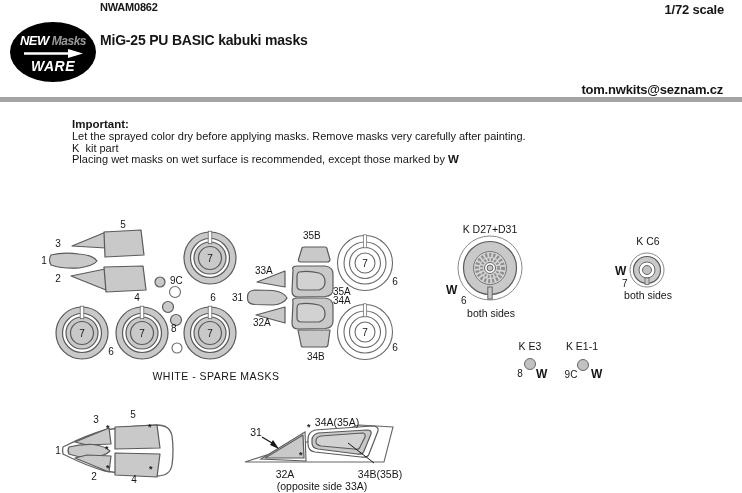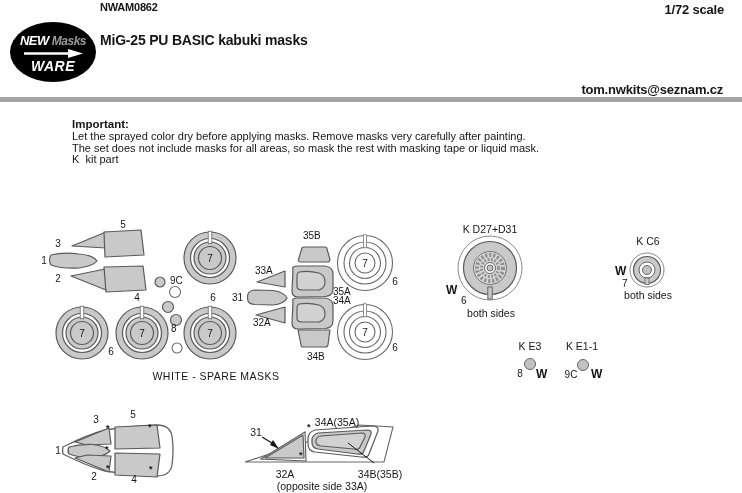--- a/index.html
+++ b/index.html
@@ -56,22 +56,22 @@
 
   <div class="hdr code">NWAM0862</div>
   <div class="hdr scale">1/72 scale</div>
   <div class="hdr title"><span>MiG-25 PU </span><span class="big">BASIC</span><span> kabuki masks</span></div>
   <div class="hdr email">tom.nwkits@seznam.cz</div>
   <div class="divider"></div>
 
   <div class="instructions">
     <div class="ins-heading">Important:</div>
     <div class="ins-line">Let the sprayed color dry before applying masks. Remove masks very carefully after painting.</div>
-    <div class="ins-line">The set does not include masks for all areas, so mask the rest with masking tape or liquid mask.</div>
     <div class="ins-line">K  kit part</div>
+    <div class="ins-line"><span>Placing wet masks on wet surface is recommended, except those marked by </span><span class="wmark">W</span></div>
   </div>
 
   <svg class="abs" style="left:35px;top:218px" width="385" height="172" viewBox="0 0 385 172">
     <defs>
       <g id="gw">
         <circle r="26" class="mf so"></circle>
         <circle r="19.5" fill="#fff" class="so"></circle>
         <circle r="16" class="mf so"></circle>
         <circle r="11.5" class="mf so"></circle>
         <rect x="-1.8" y="-26.8" width="3.6" height="12.5" fill="#fff" stroke="#5a5a5a" stroke-width="0.7"></rect>

